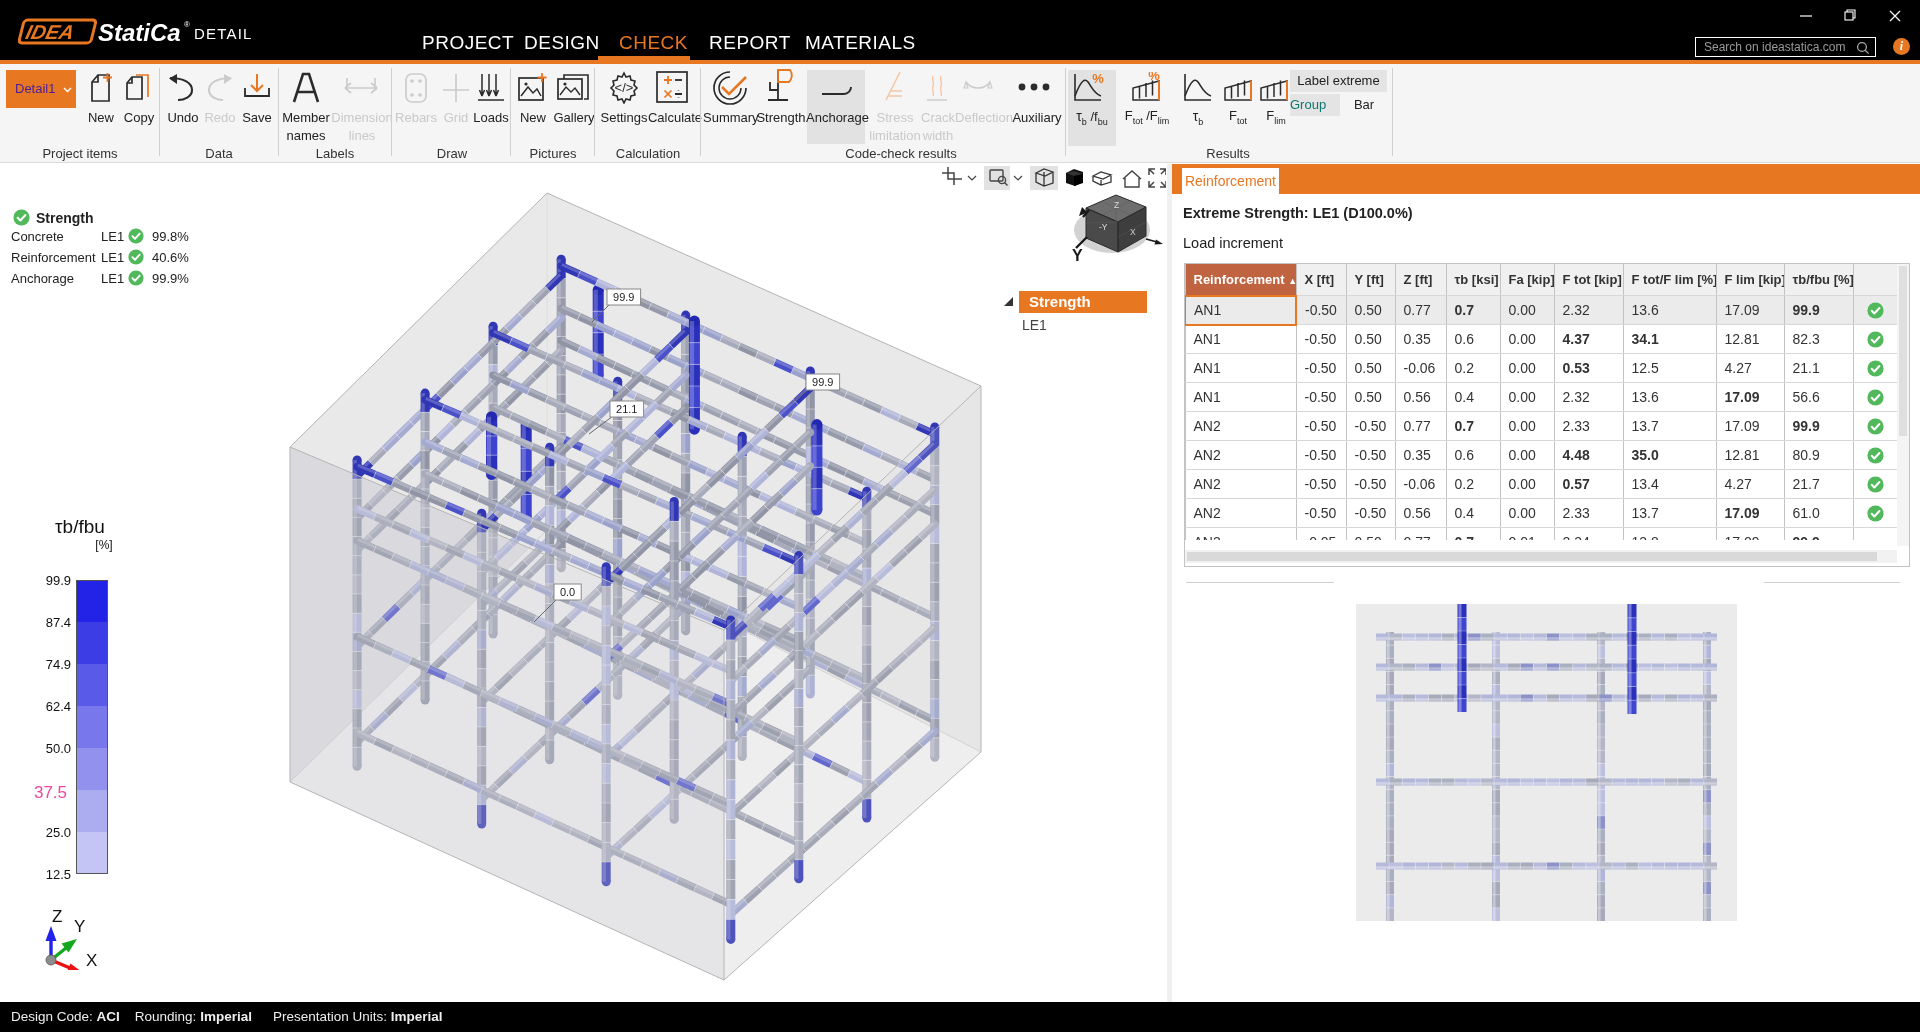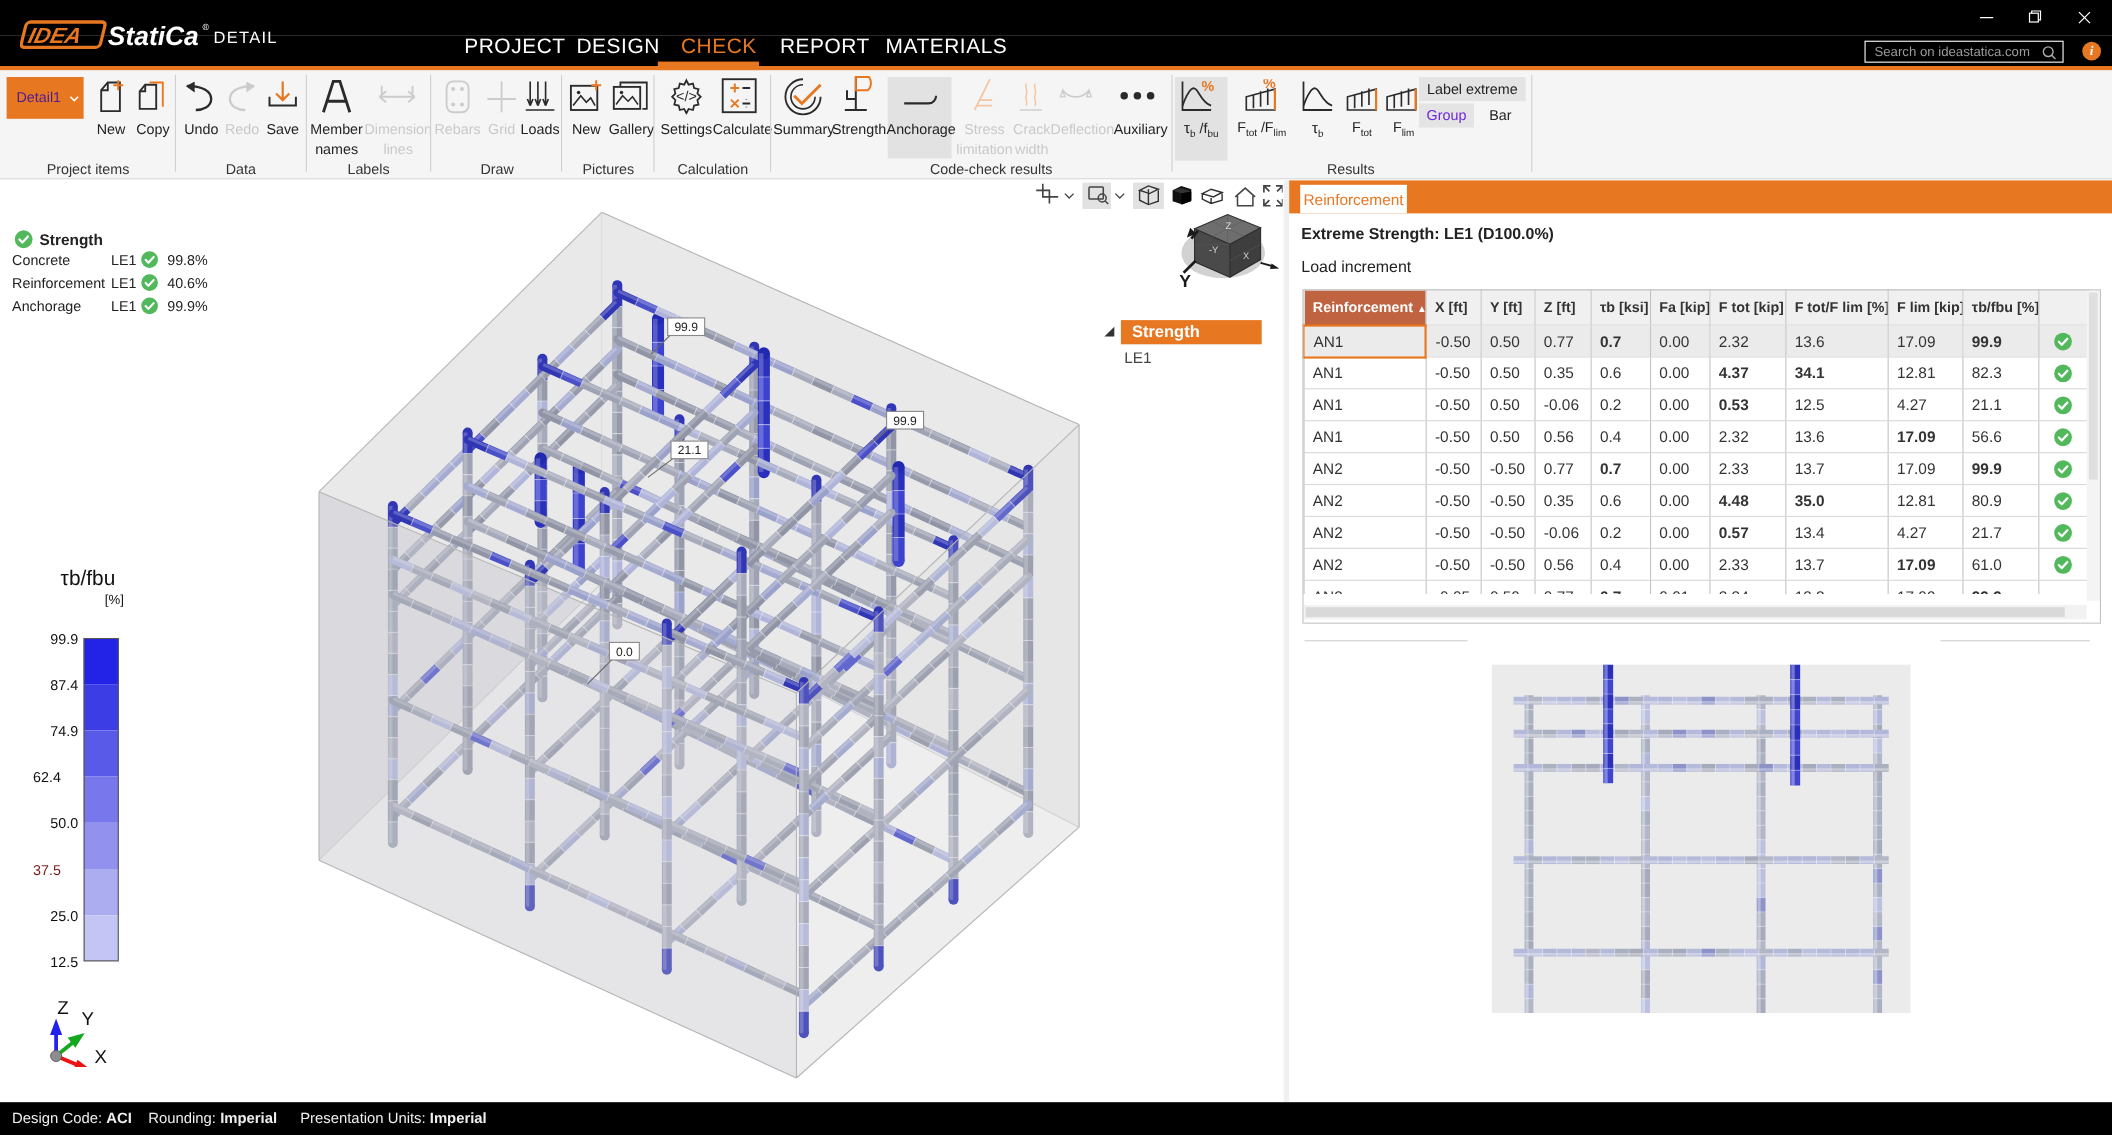--- a/index.html
+++ b/index.html
@@ -1469,21 +1469,21 @@
       <path d="M3 28V16L29 9v19zM9.5 26.5v-12M16 25v-14M22.5 23.5v-15" fill="none" stroke="#2b2b2b" stroke-width="1.5"></path>
       <path d="M29 9v19" stroke="#e87722" stroke-width="2"></path>
     </svg>
     <div class="rlab" style="left:1214px;width:48px;top:43px">F<sub style="font-size:9px">tot</sub></div>
     <svg class="abs" style="left:1258px;top:8px" width="32" height="30" viewBox="0 0 32 30">
       <path d="M3 28V16L29 9v19zM9.5 26.5v-12M16 25v-14M22.5 23.5v-15" fill="none" stroke="#2b2b2b" stroke-width="1.5"></path>
       <path d="M29 9v19" stroke="#e87722" stroke-width="2"></path>
     </svg>
     <div class="rlab" style="left:1252px;width:48px;top:43px">F<sub style="font-size:9px">lim</sub></div>
     <div class="abs" style="left:1290px;top:6px;width:97px;height:22px;background:#e4e4e4;font-size:13px;color:#222;line-height:22px;text-align:center">Label extreme</div>
-    <div class="abs" style="left:1290px;top:30px;width:50px;height:22px;background:#e4e4e4;font-size:13px;color:#6d28d9;line-height:22px;text-align:center">Group</div>
+    <div class="abs" style="left:1290px;top:30px;width:50px;height:22px;background:#e4e4e4;font-size:13px;color:#0f766e;line-height:22px;">Group</div>
     <div class="abs" style="left:1344px;top:30px;width:40px;height:22px;font-size:13px;color:#222;line-height:22px;text-align:center">Bar</div>
     <div class="rgl" style="left:1188px;width:80px">Results</div>
     <div class="rsep" style="left:1392px"></div>
   </div>
 <svg class="abs" style="left:13px;top:209px" width="17" height="17" viewBox="0 0 16 16">
     <circle cx="8" cy="8" r="7.6" fill="#52b85c"></circle>
     <path d="M4.4 8.2l2.5 2.6 4.8-5.2" stroke="#fff" stroke-width="1.9" fill="none" stroke-linecap="round" stroke-linejoin="round"></path>
   </svg>
 <div class="abs" style="left:36px;top:210px;font-size:14px;font-weight:bold;color:#222">Strength</div>
 <div class="abs" style="left:11px;top:229px;font-size:13px;color:#222">Concrete</div>
@@ -1513,23 +1513,23 @@
 <div class="abs" style="left:76px;top:622px;width:32px;height:42px;background:#3d3de6"></div>
 <div class="abs" style="left:76px;top:664px;width:32px;height:42px;background:#5a5ae9"></div>
 <div class="abs" style="left:76px;top:706px;width:32px;height:42px;background:#7878ec"></div>
 <div class="abs" style="left:76px;top:748px;width:32px;height:42px;background:#9292ee"></div>
 <div class="abs" style="left:76px;top:790px;width:32px;height:42px;background:#acacf1"></div>
 <div class="abs" style="left:76px;top:832px;width:32px;height:42px;background:#c5c5f5"></div>
 <div class="abs" style="left:76px;top:580px;width:32px;height:294px;border:1px solid #555"></div>
 <div class="abs" style="left:30px;top:573px;width:41px;text-align:right;font-size:13px;color:#111">99.9</div>
 <div class="abs" style="left:30px;top:615px;width:41px;text-align:right;font-size:13px;color:#111">87.4</div>
 <div class="abs" style="left:30px;top:657px;width:41px;text-align:right;font-size:13px;color:#111">74.9</div>
-<div class="abs" style="left:30px;top:699px;width:41px;font-size:13px;color:#111">62.4</div>
+<div class="abs" style="left:30px;top:699px;width:41px;text-align:right;font-size:13px;color:#111">62.4</div>
 <div class="abs" style="left:30px;top:741px;width:41px;text-align:right;font-size:13px;color:#111">50.0</div>
-<div class="abs" style="left:30px;top:783px;width:41px;text-align:left;font-size:13px;color:#7f1d1d">37.5</div>
+<div class="abs" style="left:30px;top:783px;width:41px;text-align:center;font-size:17px;color:#ec4899">37.5</div>
 <div class="abs" style="left:30px;top:825px;width:41px;text-align:right;font-size:13px;color:#111">25.0</div>
 <div class="abs" style="left:30px;top:867px;width:41px;text-align:right;font-size:13px;color:#111">12.5</div>
 <svg class="abs" style="left:38px;top:890px" width="70" height="80" viewBox="0 0 70 80">
 <text x="14" y="32" font-size="17" fill="#111">Z</text>
     <text x="36" y="42" font-size="17" fill="#111">Y</text>
     <text x="48" y="76" font-size="17" fill="#111">X</text>
 <line x1="13" y1="70" x2="13" y2="50" stroke="#2222ec" stroke-width="3.4"></line>
     <path d="M13 36l-5.5 15h11z" fill="#2222ec"></path>
 <line x1="13" y1="70" x2="28" y2="58" stroke="#13a81f" stroke-width="3.4"></line>
     <path d="M39 49l-15.5 4.5 7 9z" fill="#13a81f"></path>

